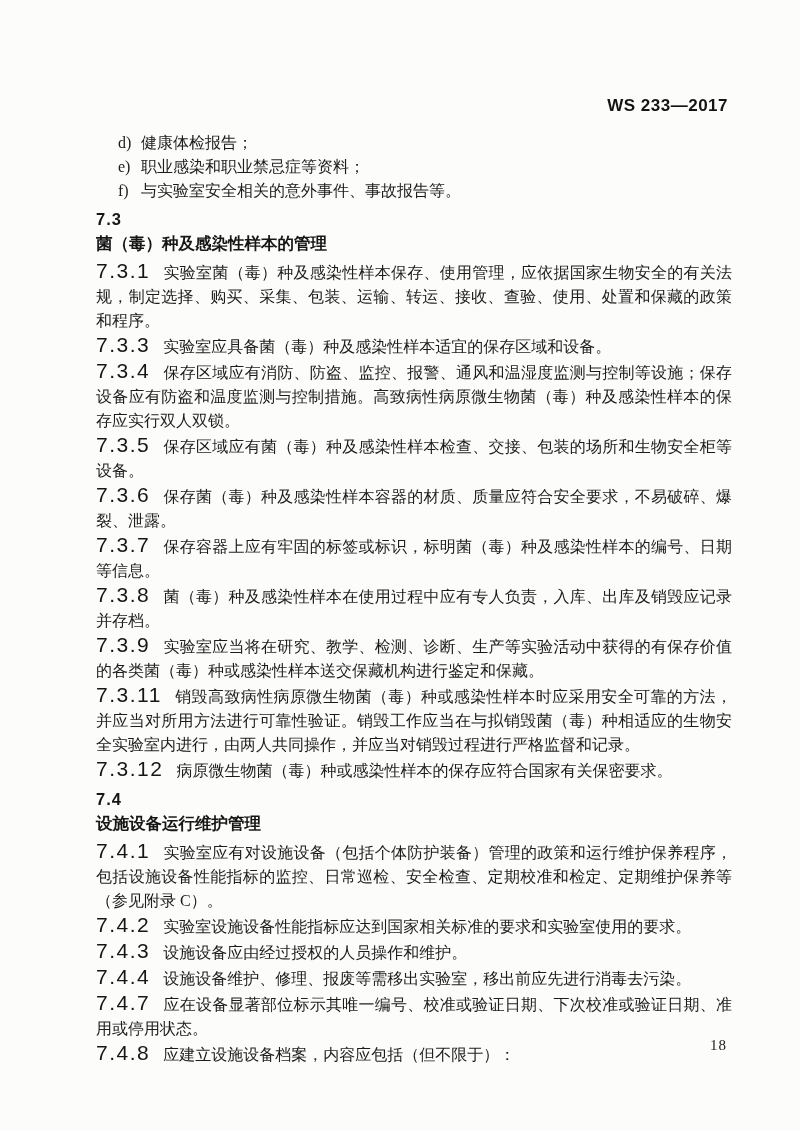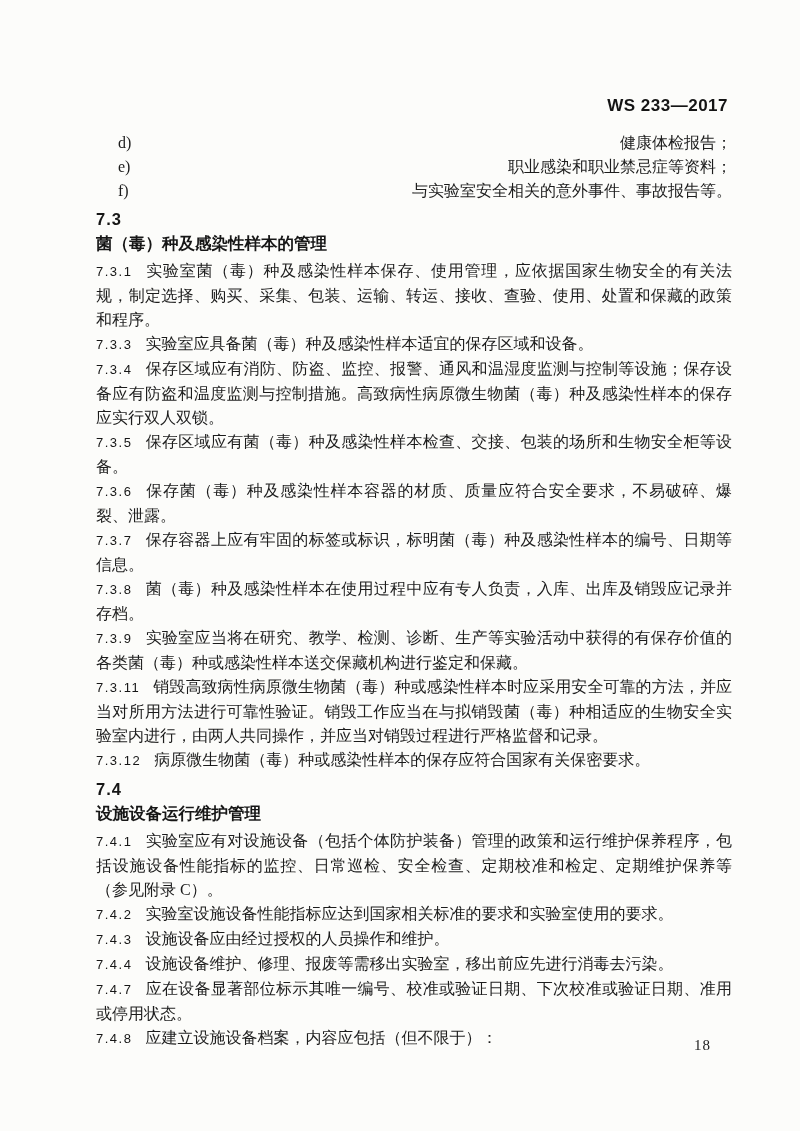--- a/index.html
+++ b/index.html
@@ -19,39 +19,39 @@
     color:#141414;
   }
   .content {
     position:absolute; left:96px; top:131px; width:636px;
   }
   .list-item {
     display:flex; margin-left:22px;
     font-size:16px; line-height:24px;
   }
   .list-marker { flex:none; width:23px; }
-  .list-text { flex:1;text-align:right; }
+  .list-text { flex:1; }
   .sec-heading {
     display:flex;
     font-family:"Liberation Sans","DejaVu Sans",sans-serif;
     font-weight:700; font-size:16.5px; line-height:24px;
     margin:4px 0 4px; color:#161616;flex-direction:column;
   }
   .sec-num { margin-right:16px; letter-spacing:1px; }
   .clause {
     font-size:16px; line-height:24px;
     text-align:justify; text-justify:inter-ideograph;
   }
   .cnum {
     font-family:"Liberation Sans","DejaVu Sans",sans-serif;
-    font-size:13px; letter-spacing:1.5px; margin-right:13px;
+    font-size:21px; letter-spacing:1.5px; margin-right:13px;
     white-space:nowrap; color:#161616;
   }
   .page-number {
-    position:absolute; left:694px; top:1037px;
+    position:absolute; left:710px; top:1037px;
     font-size:15px; letter-spacing:1px;
   }
 </style>
 </head>
 <body>
 
 <div class="page">
 
   <div class="header-code">WS 233—2017</div>
 

